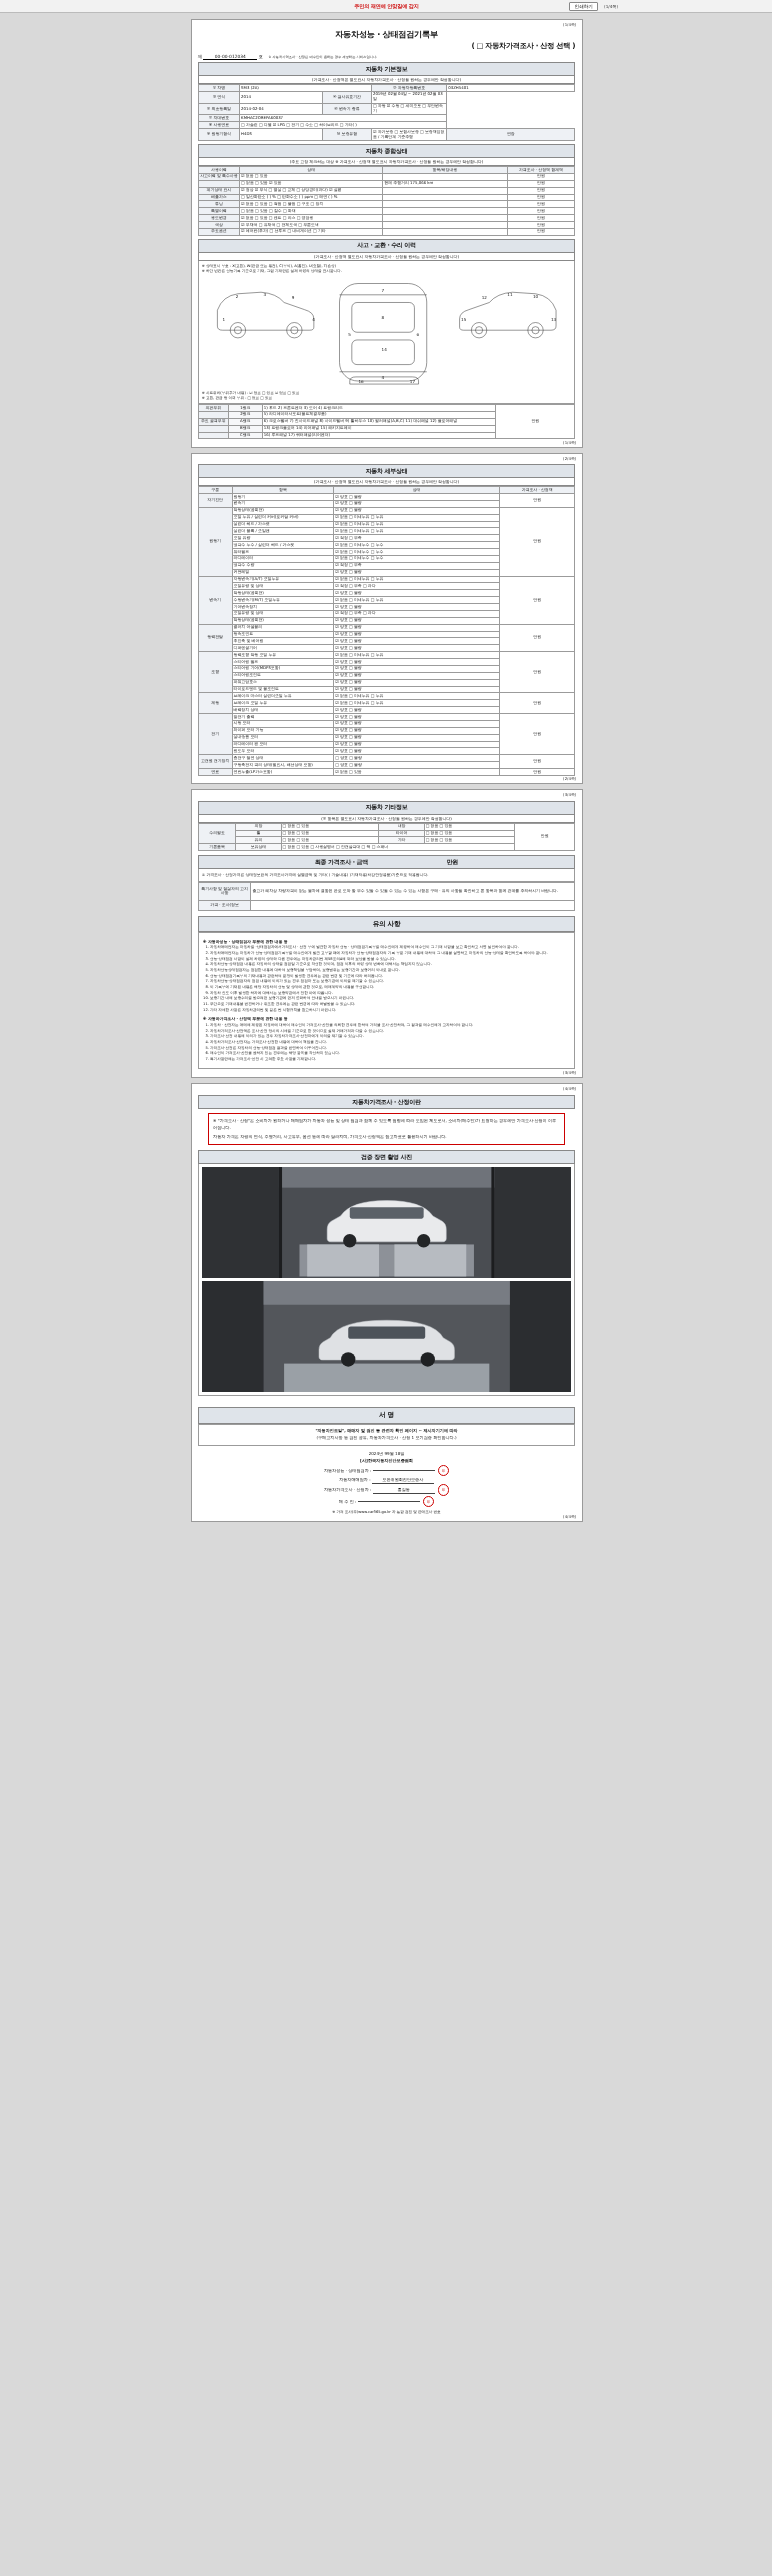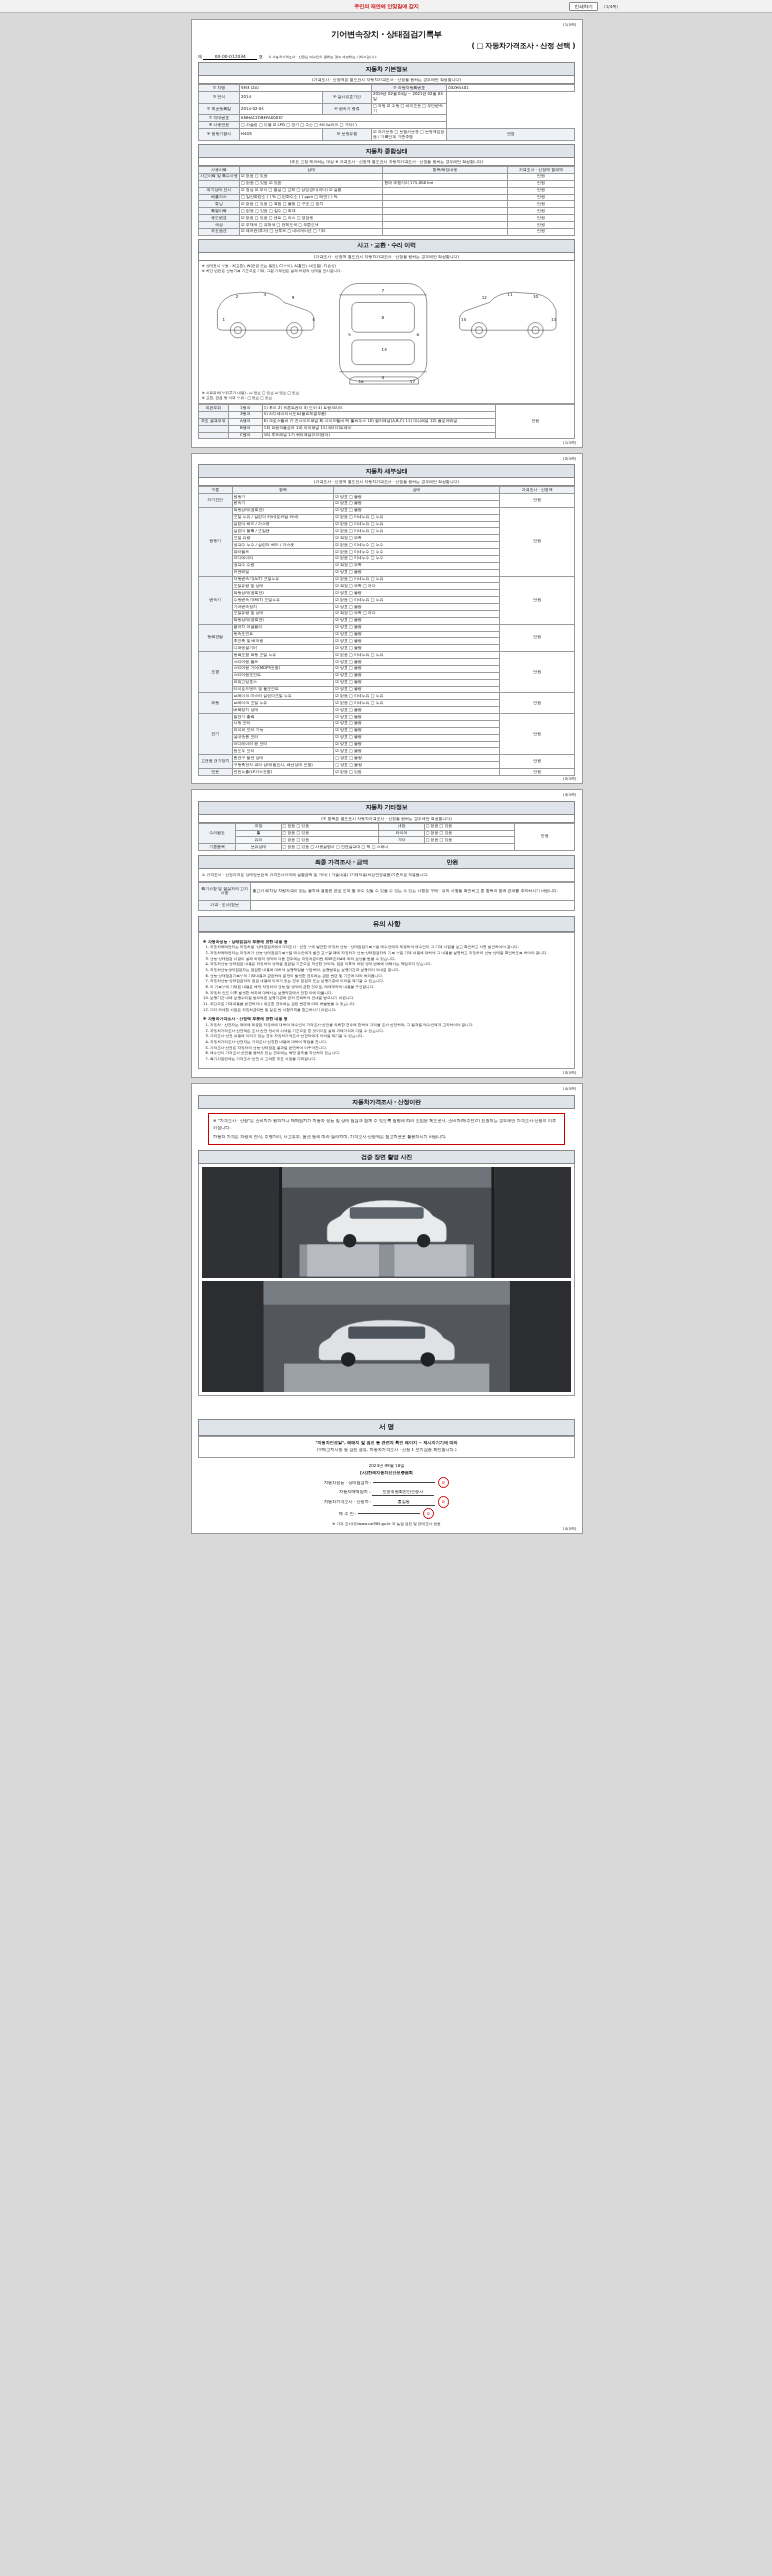--- a/index.html
+++ b/index.html
@@ -82,21 +82,21 @@
 
 <div class="topbar">
   <span class="t">주민의 재연에 안맞길에 감지</span>
   <button class="btn">인쇄하기</button>
   <span class="pg">(1/4쪽)</span>
 </div>
 
 <div class="page">
   <div class="pgmark" style="top:2.1px">(1/4쪽)</div>
 
-  <h1 class="doc">기어변속장치 · 상태점검기록부</h1>
+  <h1 class="doc">자동차성능 · 상태점검기록부</h1>
   <h2 class="doc">( □ 자동차가격조사 · 산정 선택 )</h2>
   <div class="subline">
     <span>제</span>
     <span class="num">00-00-012034</span>
     <span>호</span>
     <span class="tiny" style="margin-left:4.1px">※ 자동차가격조사 · 산정은 매수인이 원하는 경우 제공하는 서비스입니다.</span>
   </div>
 
   <div class="bandtitle">자동차 기본정보</div>
   <div class="bandsub">(가격조사 · 산정액은 별도표시 자동차가격조사 · 산정을 원하는 경우에만 작성합니다)</div>
@@ -667,21 +667,21 @@
             <rect x="285" y="88" width="150" height="24" rx="5"></rect>
           </g>
         <g fill="#1f2123">
             <circle cx="285" cy="152" r="14"></circle>
             <circle cx="440" cy="152" r="14"></circle>
           </g>
       </svg>
     </div>
   </div>
 
-  <div class="bigtitle2" style="margin-top:23px">서 명</div>
+  <div class="bigtitle2" style="margin-top:11px">서 명</div>
   <div class="noticebox" style="text-align:center;font-size:4.1px;line-height:1.7">
     <div class="b">"자동차인도일", 매매자 및 검진 등 관련자 확인 페이지 ~ 제시자기기에 따라</div>
     <div>(구매고지사항 등 검진 공유, 자동차가격조사 · 산정 1 보기검증 확인합니다.)</div>
   </div>
   <div class="signblock">
     <div>2024년 99월 18일</div>
     <div class="b">[사]한국자동차진단보증협회</div>
     <div id="sign-rows">
         <div><span>자동차성능 · 상태점검자 : </span><span class="sigline"></span><span class="stamp">印</span></div>
         <div><span>자동차매매업자 : </span><span class="sigline">보완위원회진단보증사</span></div>

